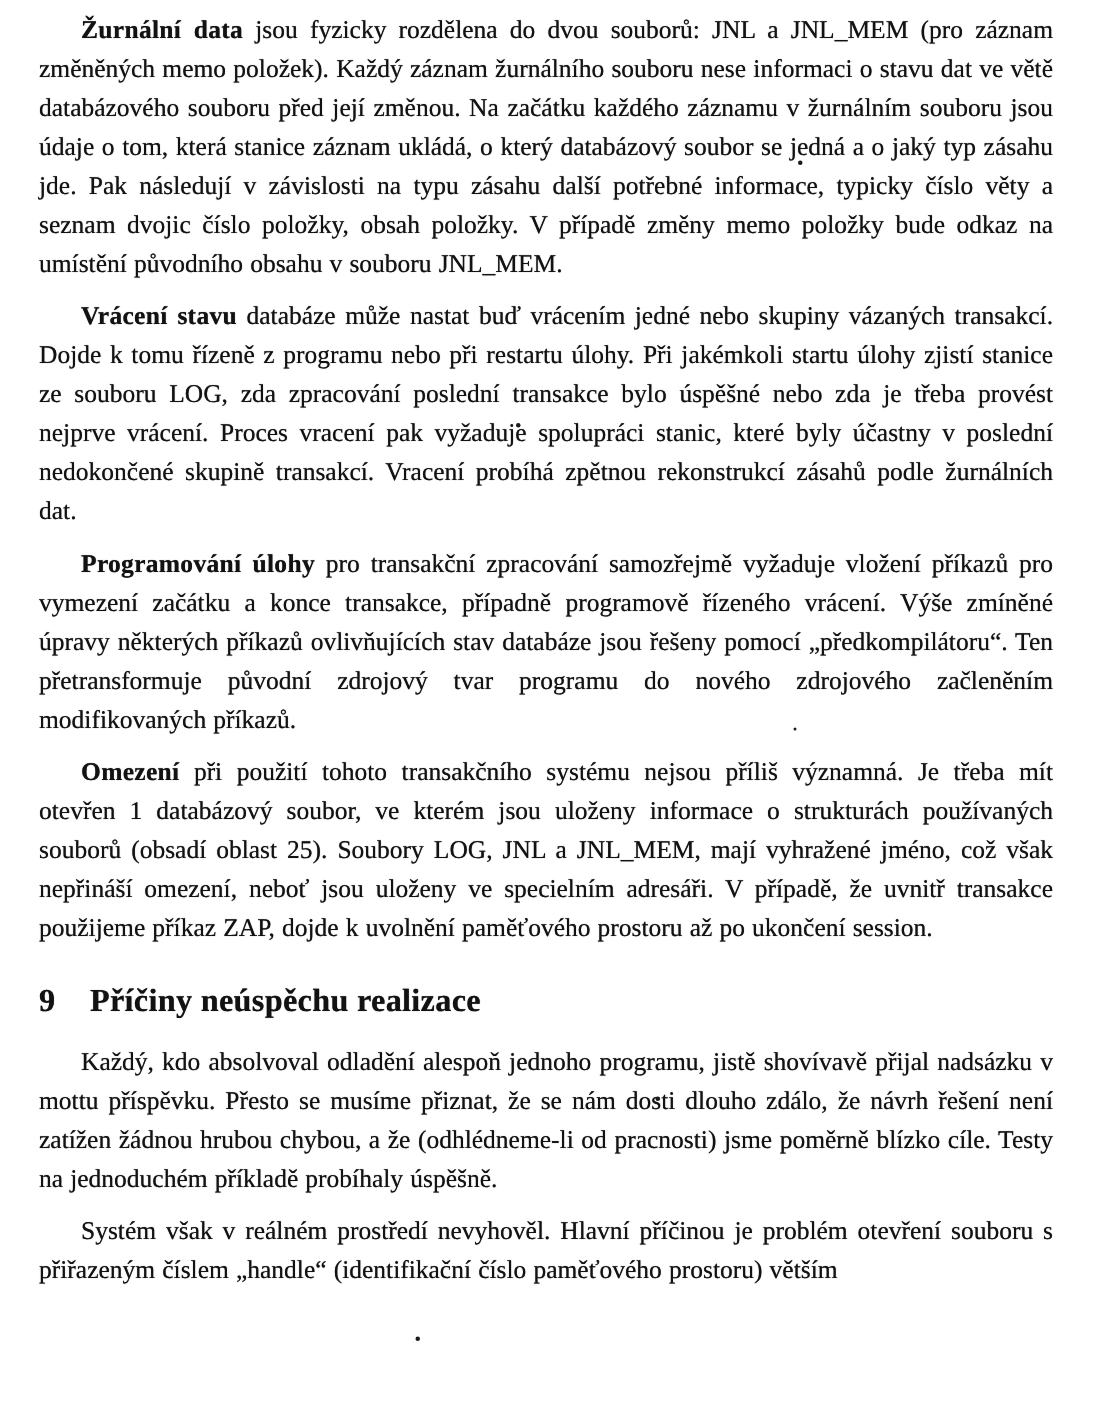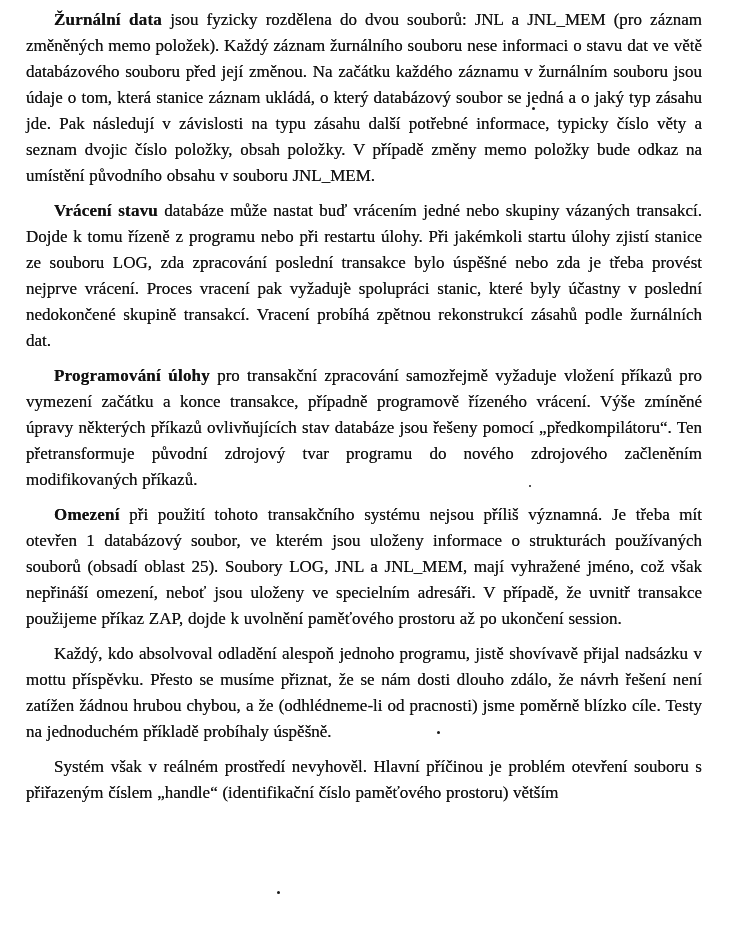--- a/index.html
+++ b/index.html
@@ -64,20 +64,21 @@
 
   <p class="para"><b>Žurnální data</b> <span>jsou fyzicky rozdělena do dvou souborů: JNL a JNL_MEM (pro záznam změněných memo položek). Každý záznam žurnálního souboru nese informaci o stavu dat ve větě databázového souboru před její změnou. Na začátku každého záznamu v žurnálním souboru jsou údaje o tom, která stanice záznam ukládá, o který databázový soubor se jedná a o jaký typ zásahu jde. Pak následují v závislosti na typu zásahu další potřebné informace, typicky číslo věty a seznam dvojic číslo položky, obsah položky. V případě změny memo položky bude odkaz na umístění původního obsahu v souboru JNL_MEM.</span></p>
 
 
   <p class="para"><b>Vrácení stavu</b> <span>databáze může nastat buď vrácením jedné nebo skupiny vázaných transakcí. Dojde k tomu řízeně z programu nebo při restartu úlohy. Při jakémkoli startu úlohy zjistí stanice ze souboru LOG, zda zpracování poslední transakce bylo úspěšné nebo zda je třeba provést nejprve vrácení. Proces vracení pak vyžaduje spolupráci stanic, které byly účastny v poslední nedokončené skupině transakcí. Vracení probíhá zpětnou rekonstrukcí zásahů podle žurnálních dat.</span></p>
 
   <p class="para"><b>Programování úlohy</b> <span>pro transakční zpracování samozřejmě vyžaduje vložení příkazů pro vymezení začátku a konce transakce, případně programově řízeného vrácení. Výše zmíněné úpravy některých příkazů ovlivňujících stav databáze jsou řešeny pomocí „předkompilátoru“. Ten přetransformuje původní zdrojový tvar programu do nového zdrojového začleněním modifikovaných příkazů.</span></p>
 
   <p class="para"><b>Omezení</b> <span>při použití tohoto transakčního systému nejsou příliš významná. Je třeba mít otevřen 1 databázový soubor, ve kterém jsou uloženy informace o strukturách používaných souborů (obsadí oblast 25). Soubory LOG, JNL a JNL_MEM, mají vyhražené jméno, což však nepřináší omezení, neboť jsou uloženy ve specielním adresáři. V případě, že uvnitř transakce použijeme příkaz ZAP, dojde k uvolnění paměťového prostoru až po ukončení session.</span></p>
 
+  <h2 class="heading"><span class="hnum">9</span><span>Příčiny neúspěchu realizace</span></h2>
 
   <p class="para"><span>Každý, kdo absolvoval odladění alespoň jednoho programu, jistě shovívavě přijal nadsázku v mottu příspěvku. Přesto se musíme přiznat, že se nám dosti dlouho zdálo, že návrh řešení není zatížen žádnou hrubou chybou, a že (odhlédneme-li od pracnosti) jsme poměrně blízko cíle. Testy na jednoduchém příkladě probíhaly úspěšně.</span></p>
 
   <p class="para"><span>Systém však v reálném prostředí nevyhověl. Hlavní příčinou je problém otevření souboru s přiřazeným číslem „handle“ (identifikační číslo paměťového prostoru) větším</span></p>
 
   <div class="speck s1"></div>
   <div class="speck s2"></div>
   <div class="speck s3"></div>
   <div class="speck s4"></div>
   <div class="speck s5"></div>

